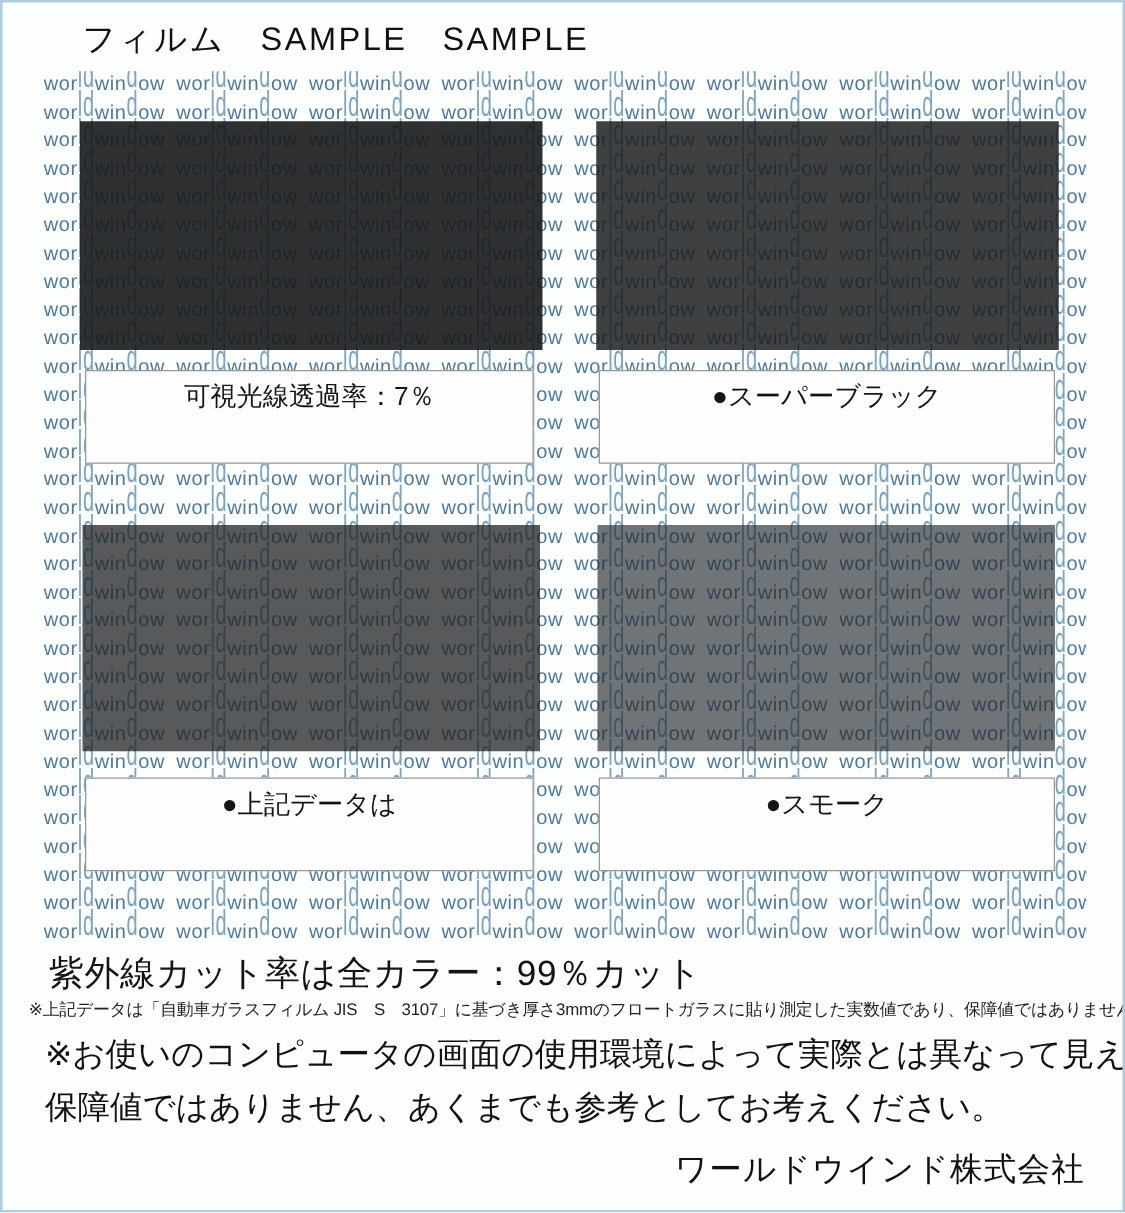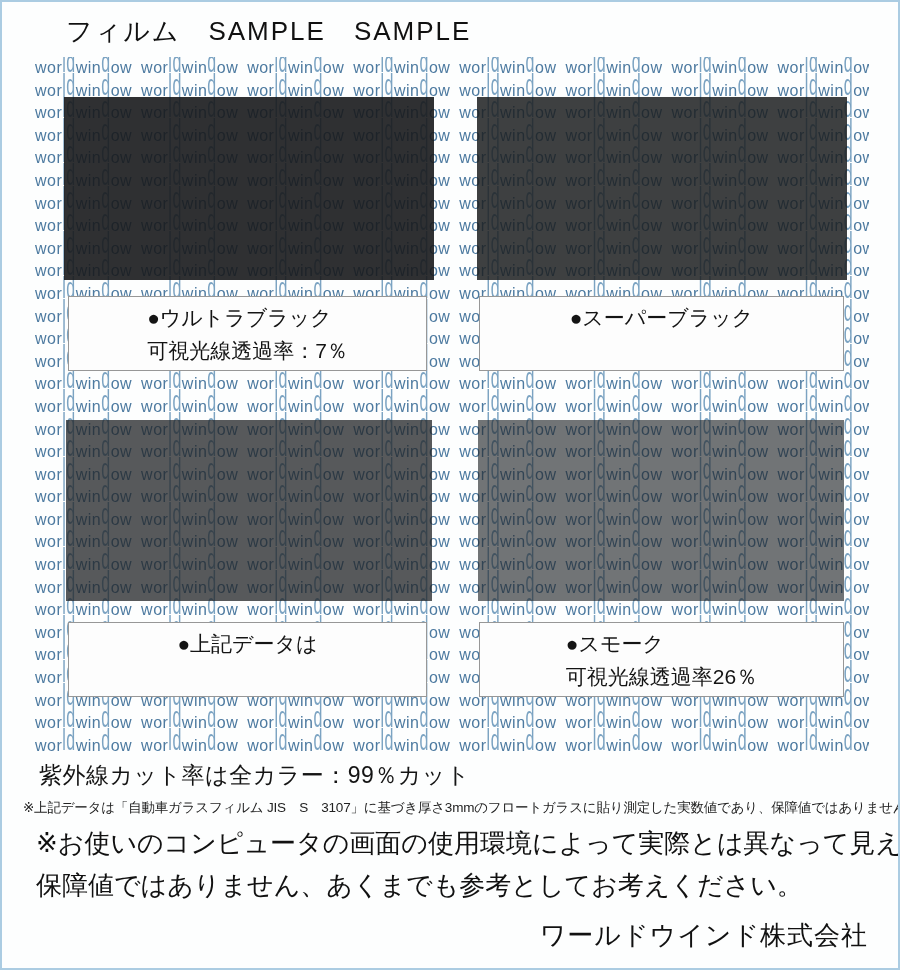--- a/index.html
+++ b/index.html
@@ -76,21 +76,21 @@
   .film-name, .film-spec {
     font-size: 21px;
     line-height: 33px;
     color: #141414;
     white-space: nowrap;
   }
 
   .uv-note {
     position: absolute;
     left: 37px; top: 758px;
-    font-size: 23px;
+    font-size: 28px;
     color: #141414;
     letter-spacing: 0.5px;
     white-space: nowrap;
     z-index: 2;
   }
   .fine-print {
     position: absolute;
     left: 21px; top: 797px;
     font-size: 13.5px;
     letter-spacing: -0.2px;
@@ -159,41 +159,39 @@
       <div class="wm-row" style="color: rgb(77, 122, 160);">wor<span class="tall" style="color: rgb(123, 163, 194);">l</span><span class="tall" style="color: rgb(123, 163, 194);">d</span>win<span class="tall" style="color: rgb(123, 163, 194);">d</span>ow wor<span class="tall" style="color: rgb(123, 163, 194);">l</span><span class="tall" style="color: rgb(123, 163, 194);">d</span>win<span class="tall" style="color: rgb(123, 163, 194);">d</span>ow wor<span class="tall" style="color: rgb(123, 163, 194);">l</span><span class="tall" style="color: rgb(123, 163, 194);">d</span>win<span class="tall" style="color: rgb(123, 163, 194);">d</span>ow wor<span class="tall" style="color: rgb(123, 163, 194);">l</span><span class="tall" style="color: rgb(123, 163, 194);">d</span>win<span class="tall" style="color: rgb(123, 163, 194);">d</span>ow wor<span class="tall" style="color: rgb(123, 163, 194);">l</span><span class="tall" style="color: rgb(123, 163, 194);">d</span>win<span class="tall" style="color: rgb(123, 163, 194);">d</span>ow wor<span class="tall" style="color: rgb(123, 163, 194);">l</span><span class="tall" style="color: rgb(123, 163, 194);">d</span>win<span class="tall" style="color: rgb(123, 163, 194);">d</span>ow wor<span class="tall" style="color: rgb(123, 163, 194);">l</span><span class="tall" style="color: rgb(123, 163, 194);">d</span>win<span class="tall" style="color: rgb(123, 163, 194);">d</span>ow wor<span class="tall" style="color: rgb(123, 163, 194);">l</span><span class="tall" style="color: rgb(123, 163, 194);">d</span>win<span class="tall" style="color: rgb(123, 163, 194);">d</span>ow worwinow</div>
     </div>
 
   <div class="swatch sw1" style="background: rgba(24, 26, 28, 0.9);"></div>
   <div class="swatch sw2" style="background: rgba(28, 30, 32, 0.85);"></div>
   <div class="swatch sw3" style="background: rgba(34, 37, 40, 0.76);"></div>
   <div class="swatch sw4" style="background: rgba(34, 37, 40, 0.64);"></div>
 
   <div class="label-box lb1">
     <div class="label-inner">
-      <div class="film-name">●ウルトラブラック</div>
       <div class="film-spec">可視光線透過率：7％</div>
     </div>
   </div>
 
   <div class="label-box lb2">
     <div class="label-inner">
       <div class="film-name">●スーパーブラック</div>
     </div>
   </div>
 
   <div class="label-box lb3">
     <div class="label-inner">
       <div class="film-name">●上記データは</div>
     </div>
   </div>
 
   <div class="label-box lb4">
     <div class="label-inner">
       <div class="film-name">●スモーク</div>
-      <div class="film-spec">可視光線透過率26％</div>
     </div>
   </div>
 
   <div class="uv-note">紫外線カット率は全カラー：99％カット</div>
   <div class="fine-print">※上記データは「自動車ガラスフィルム JIS　S　3107」に基づき厚さ3mmのフロートガラスに貼り測定した実数値であり、保障値ではありません。</div>
   <div class="disclaimer dl1">※お使いのコンピュータの画面の使用環境によって実際とは異なって見える</div>
   <div class="disclaimer dl2">保障値ではありません、あくまでも参考としてお考えください。</div>
   <div class="company">ワールドウインド株式会社</div>
 
 </div>

